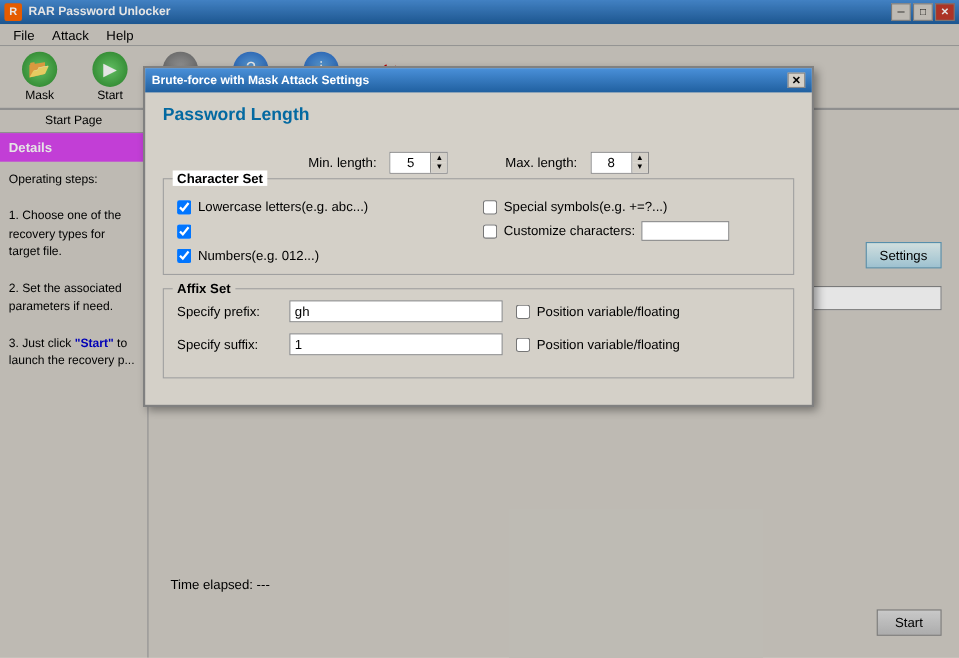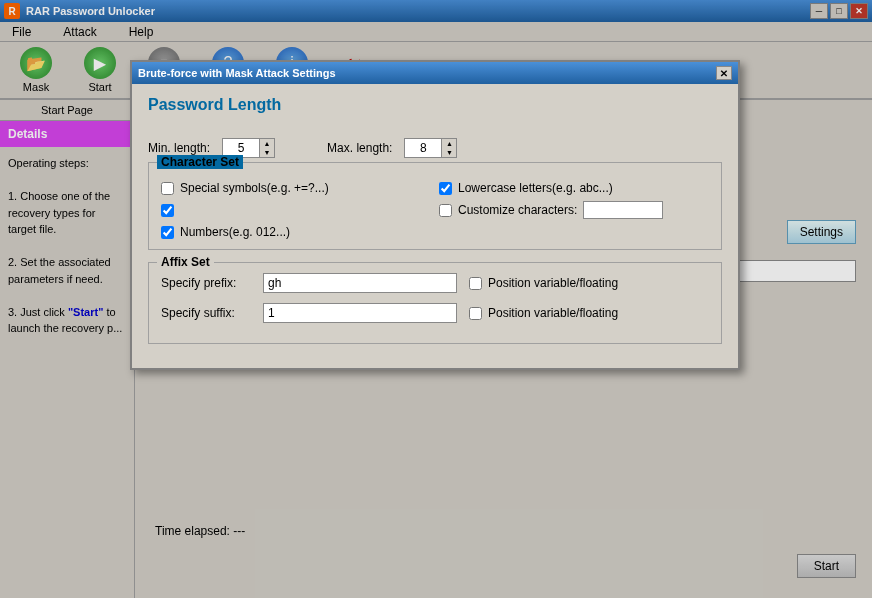--- a/index.html
+++ b/index.html
@@ -47,21 +47,20 @@
     .title-btn.close { background: #c0392b; color: white; }
 
     
     .menu-bar {
       background: #d4d0c8;
       height: 20px;
       display: flex;
       align-items: center;
       padding: 0 4px;
       border-bottom: 1px solid #a0a0a0;
-      gap: 16px;
     }
     .menu-item {
       padding: 2px 8px;
       font-size: 12px;
       cursor: pointer;
     }
 
     
     .toolbar {
       background: #d4d0c8;
@@ -221,20 +220,21 @@
       margin-bottom: 24px;
       color: #0369a1;
     }
 
     
     .pw-length-row {
       display: flex;
       align-items: center;
       gap: 12px;
       margin-bottom: 4px;
+      justify-content: center;
     }
     .pw-length-field {
       display: flex;
       align-items: center;
       border: 1px solid #888;
       background: white;
       height: 20px;
     }
     .pw-length-input {
       width: 36px;
@@ -425,29 +425,29 @@
         <div class="pw-length-field">
           <input class="pw-length-input" type="text" value="8" style="">
           <div class="pw-spinner">
             <button class="pw-spin-btn">▲</button>
             <button class="pw-spin-btn">▼</button>
           </div>
         </div>
       </div>
 
       <div style="border:1px solid #a0a0a0; padding:10px 12px; margin-bottom:12px; position:relative;">
-        <div style="position:absolute;top:-8px;left:8px;background:#0369a1;padding:0 4px;font-weight:bold;font-size:12px;">Character Set</div>
+        <div style="position:absolute;top:-8px;left:8px;background:#ffffff;padding:0 4px;font-weight:bold;font-size:12px;">Character Set</div>
         <div class="checkbox-grid">
+          <div class="checkbox-row">
+            <input type="checkbox" checked="" style="">
+            <label>Lowercase letters(e.g. abc...)</label>
+          </div>
           <div class="checkbox-row">
             <input type="checkbox" style="">
             <label>Special symbols(e.g. +=?...)</label>
-          </div>
-          <div class="checkbox-row">
-            <input type="checkbox" checked="" style="">
-            <label>Lowercase letters(e.g. abc...)</label>
           </div>
           <div class="checkbox-row">
             <input type="checkbox" checked="" style="">
           </div>
           <div class="checkbox-row">
             <input type="checkbox" style="">
             <label>Customize characters:</label>
             <input class="customize-input" type="text" style="">
           </div>
           <div class="checkbox-row">

